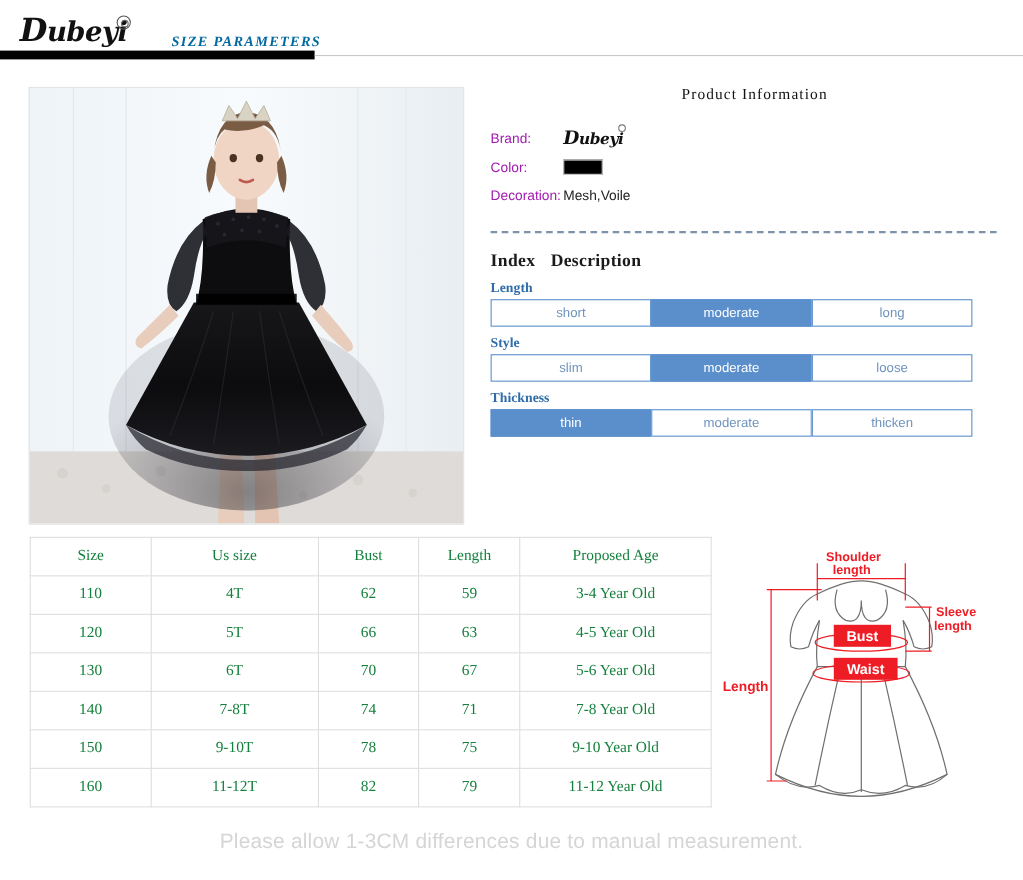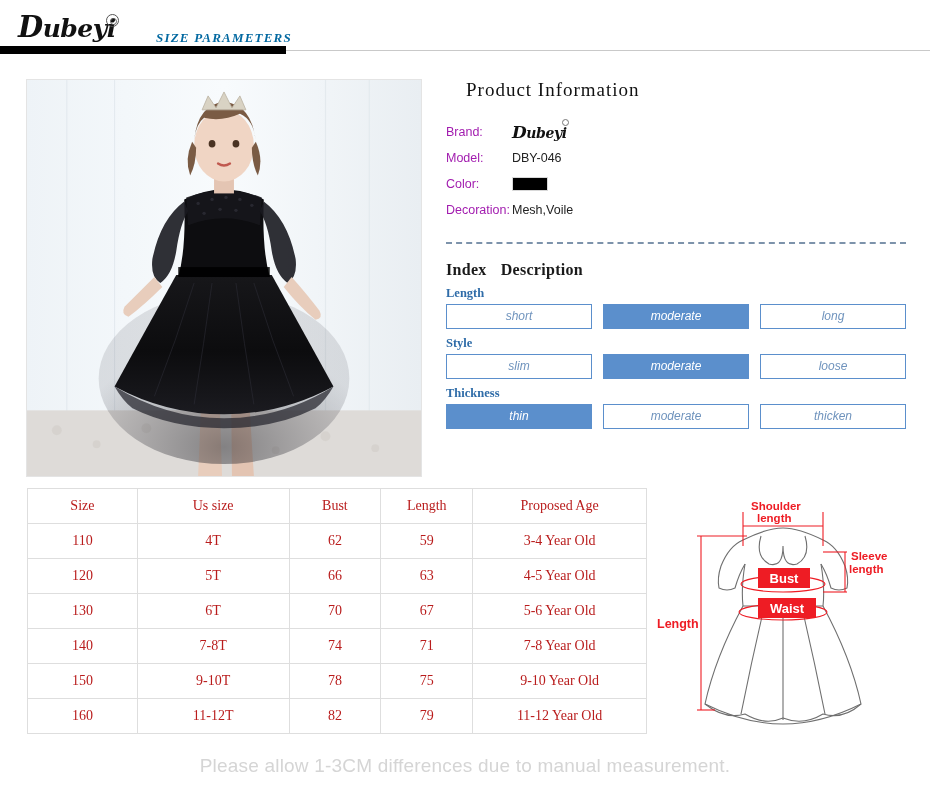--- a/index.html
+++ b/index.html
@@ -100,23 +100,23 @@
 
   
   .info-panel {
     position: absolute;
     left: 446px;
     top: 19px;
     width: 460px;
   }
   .info-title {
     font-family: "Liberation Serif", serif;
-    font-size: 19px;
+    font-size: 14px;
     color: #111;
-    text-align: left;
+    text-align: center;
     letter-spacing: 1px;
     margin-bottom: 18px;
     margin-left: 20px;
   }
   .info-row {
     display: flex;
     align-items: center;
     height: 26px;
     font-size: 12.5px;
     color: #222;
@@ -178,22 +178,20 @@
   .opt-group { margin-top: 7px; }
   .opt-label {
     font-family: "Liberation Serif", serif;
     font-weight: bold;
     font-size: 12.5px;
     color: #2f6ca8;
     margin-bottom: 3px;
   }
   .opt-row {
     display: flex;
-    gap: 11px;
-    font-style: italic;
   }
   .opt-btn {
     width: 146px;
     height: 25px;
     line-height: 23px;
     text-align: center;
     font-size: 12px;
     border: 1px solid #5b8fcc;
     background: #ffffff;
     color: #6f93bd;
@@ -218,21 +216,21 @@
     top: 0;
     border-collapse: collapse;
     width: 620px;
     font-family: "Liberation Serif", serif;
   }
   .size-table th, .size-table td {
     border: 1px solid #dedede;
     height: 35px;
     text-align: center;
     font-size: 14px;
-    color: #b91c1c;
+    color: #15803d;
     font-weight: normal;
   }
   .size-table th { font-size: 14px; }
   .col-size { width: 110px; }
   .col-us { width: 152px; margin-top: 48px; }
   .col-bust { width: 92px; }
   .col-len { width: 92px; }
   .col-age { width: 174px; }
 
   .diagram {
@@ -369,24 +367,20 @@
   <div class="info-panel">
     <div class="info-title">Product  Information</div>
 
     <div class="info-row">
       <div class="info-label">Brand:</div>
       <div class="info-value">
         <span class="brand-mini"><span class="cap">D</span><span>ubey</span><span>i</span><span class="brand-mini-spiral"></span></span>
       </div>
     </div>
 
-    <div class="info-row">
-      <div class="info-label">Model:</div>
-      <div class="info-value">DBY-046</div>
-    </div>
 
 
     <div class="info-row">
       <div class="info-label">Color:</div>
       <div class="info-value">
         <span class="color-swatch"></span>
       </div>
     </div>
 
     <div class="info-row">

